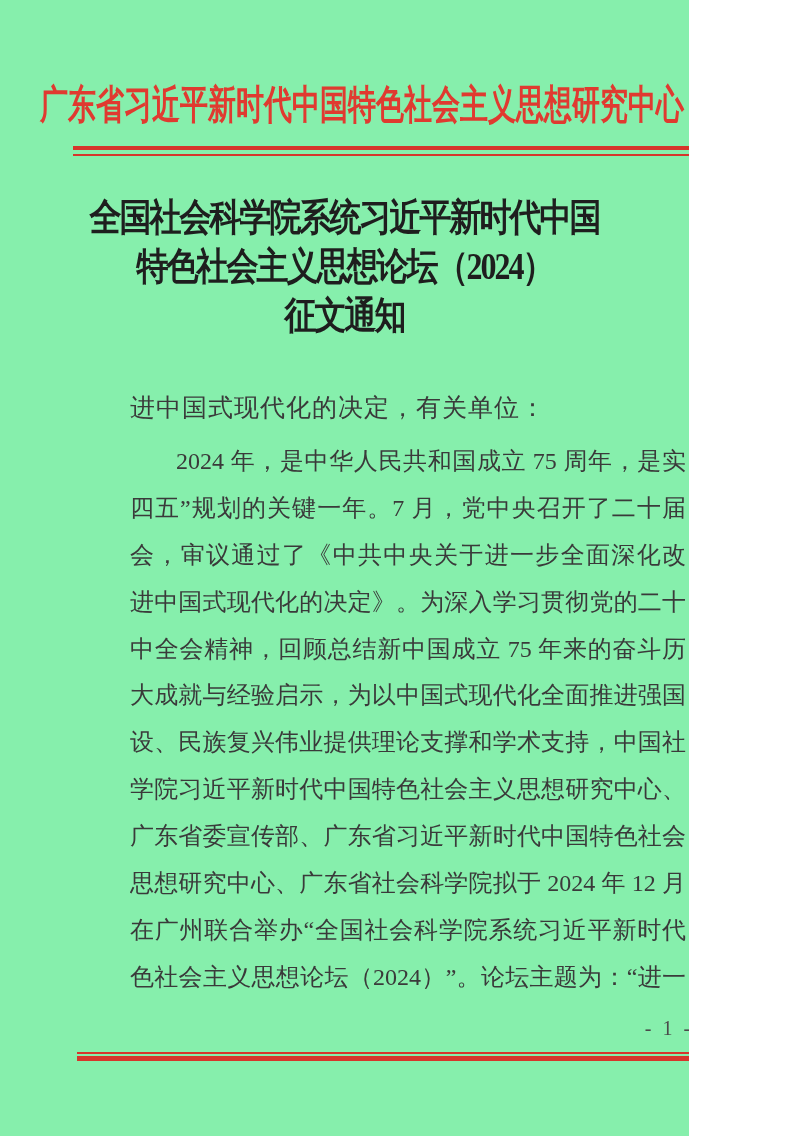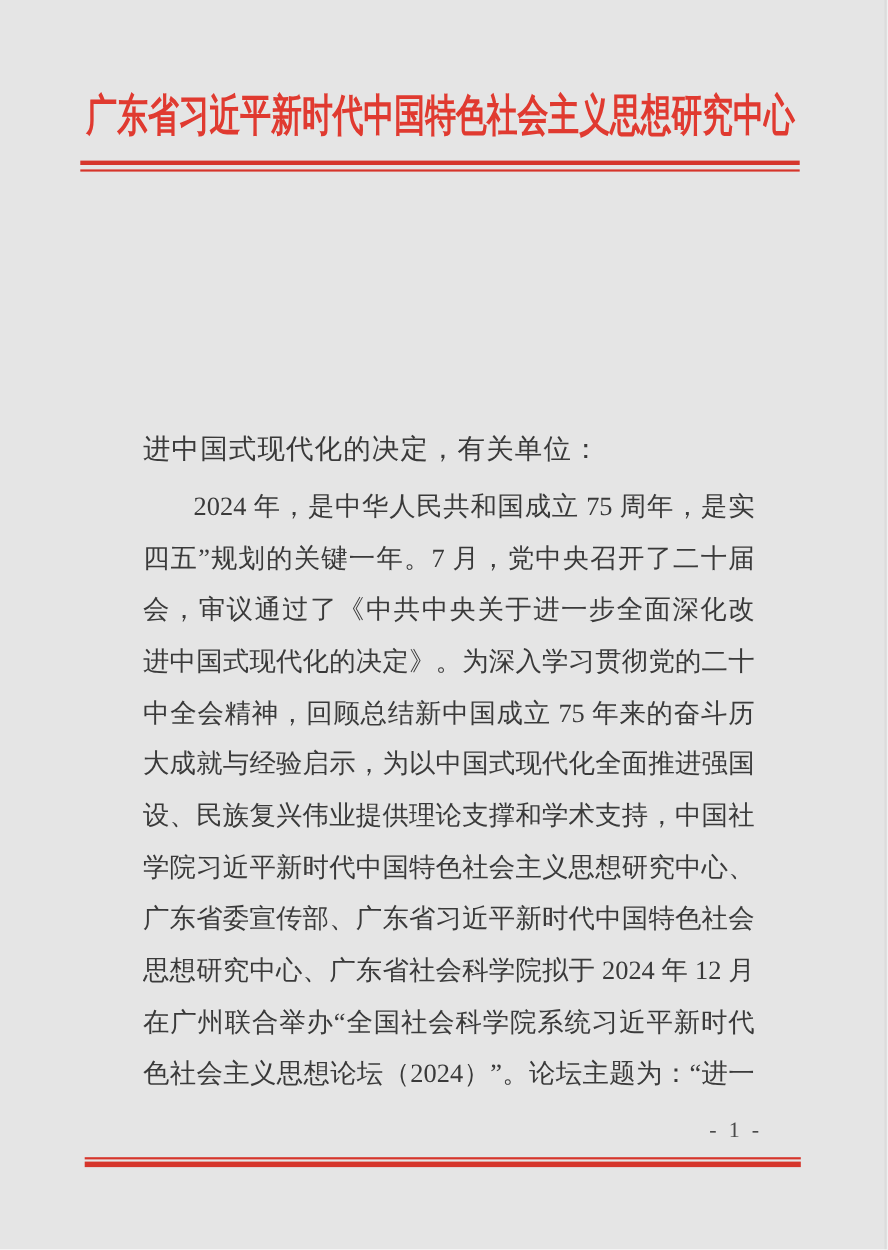--- a/index.html
+++ b/index.html
@@ -1,20 +1,20 @@
 <!DOCTYPE html>
 <html><head>
 <meta charset="utf-8">
 <style>
   html, body { margin: 0; padding: 0; background: #ffffff; }
   .page {
     position: relative;
-    width: 807px;
+    width: 689px;
     height: 1136px;
-    background: #e5e5e5;
+    background: #86efac;
     overflow: hidden;
     font-family: "Liberation Serif", "DejaVu Serif", serif;
   }
   
   .scan-edge {
     position: absolute;
     top: 0; bottom: 0;
     left: 804px;
     width: 2px;
     background: #dcdcdc;
@@ -117,20 +117,25 @@
   <div class="scan-edge"></div>
 
   <div class="letterhead">广东省习近平新时代中国特色社会主义思想研究中心</div>
 
   <div class="header-rule">
     <div class="thick"></div>
     <div class="gap"></div>
     <div class="thin"></div>
   </div>
 
+  <div class="title-block">
+    <div class="title-line">全国社会科学院系统习近平新时代中国</div>
+    <div class="title-line">特色社会主义思想论坛（2024）</div>
+    <div class="title-line">征文通知</div>
+  </div>
 
   <div class="salutation">进中国式现代化的决定，有关单位：</div>
 
   <div class="body-block">
     <div class="body-line indent">2024 年，是中华人民共和国成立 75 周年，是实施“十</div>
     <div class="body-line">四五”规划的关键一年。7 月，党中央召开了二十届三中全</div>
     <div class="body-line">会，审议通过了《中共中央关于进一步全面深化改革、推</div>
     <div class="body-line">进中国式现代化的决定》。为深入学习贯彻党的二十届三</div>
     <div class="body-line">中全会精神，回顾总结新中国成立 75 年来的奋斗历程、伟</div>
     <div class="body-line">大成就与经验启示，为以中国式现代化全面推进强国建</div>

